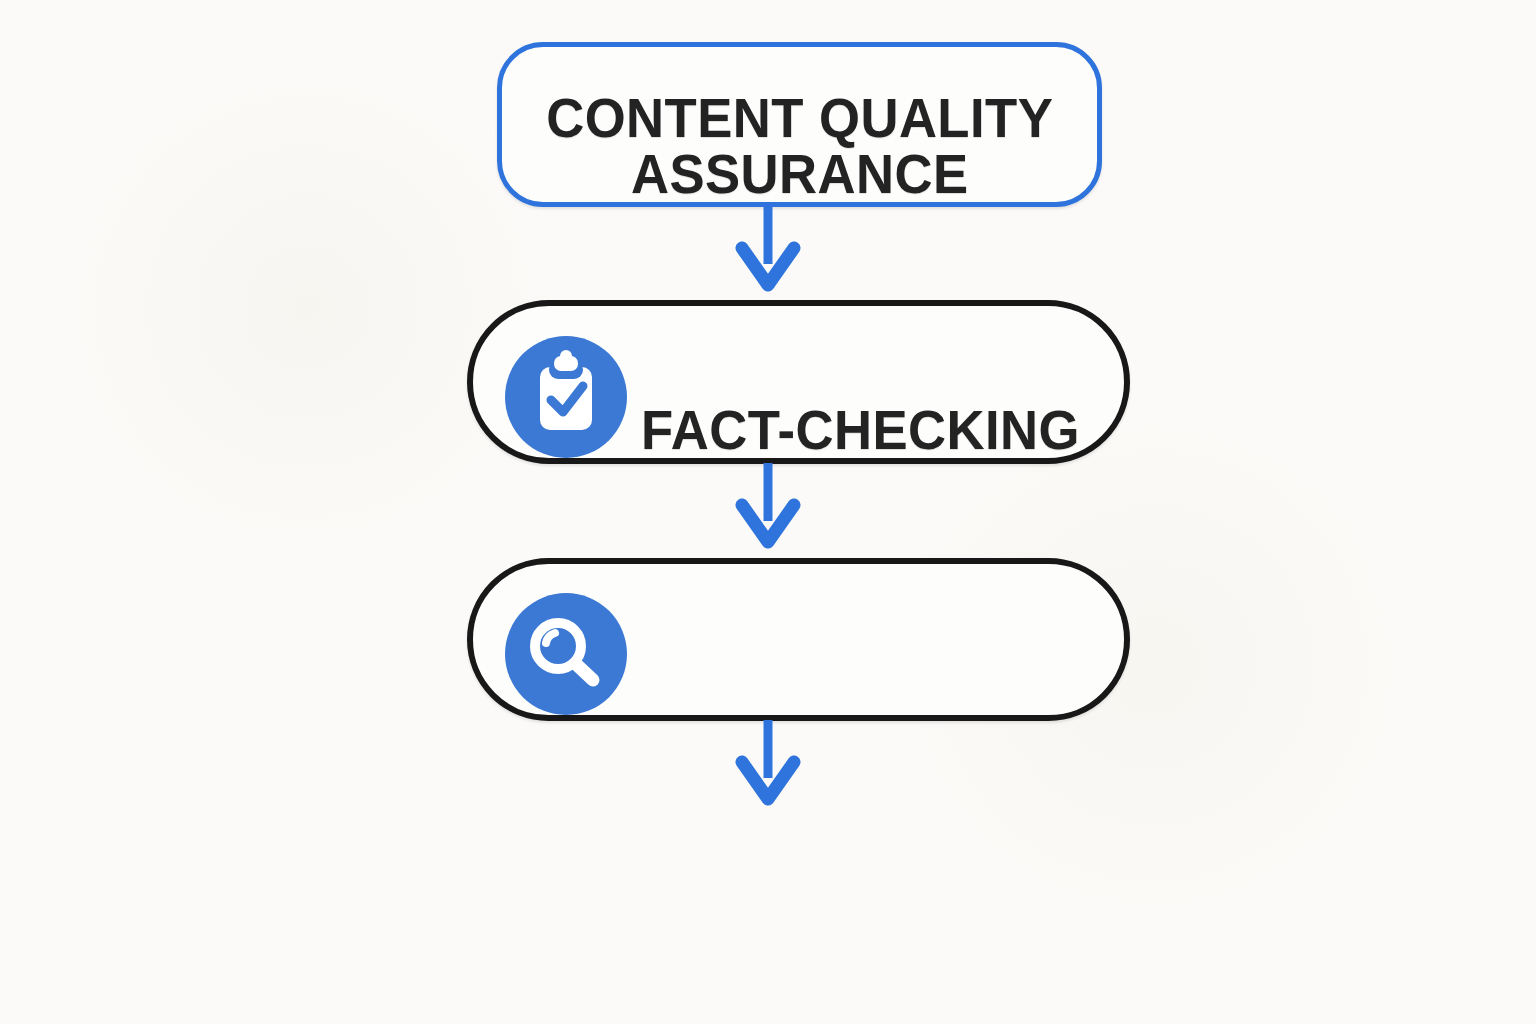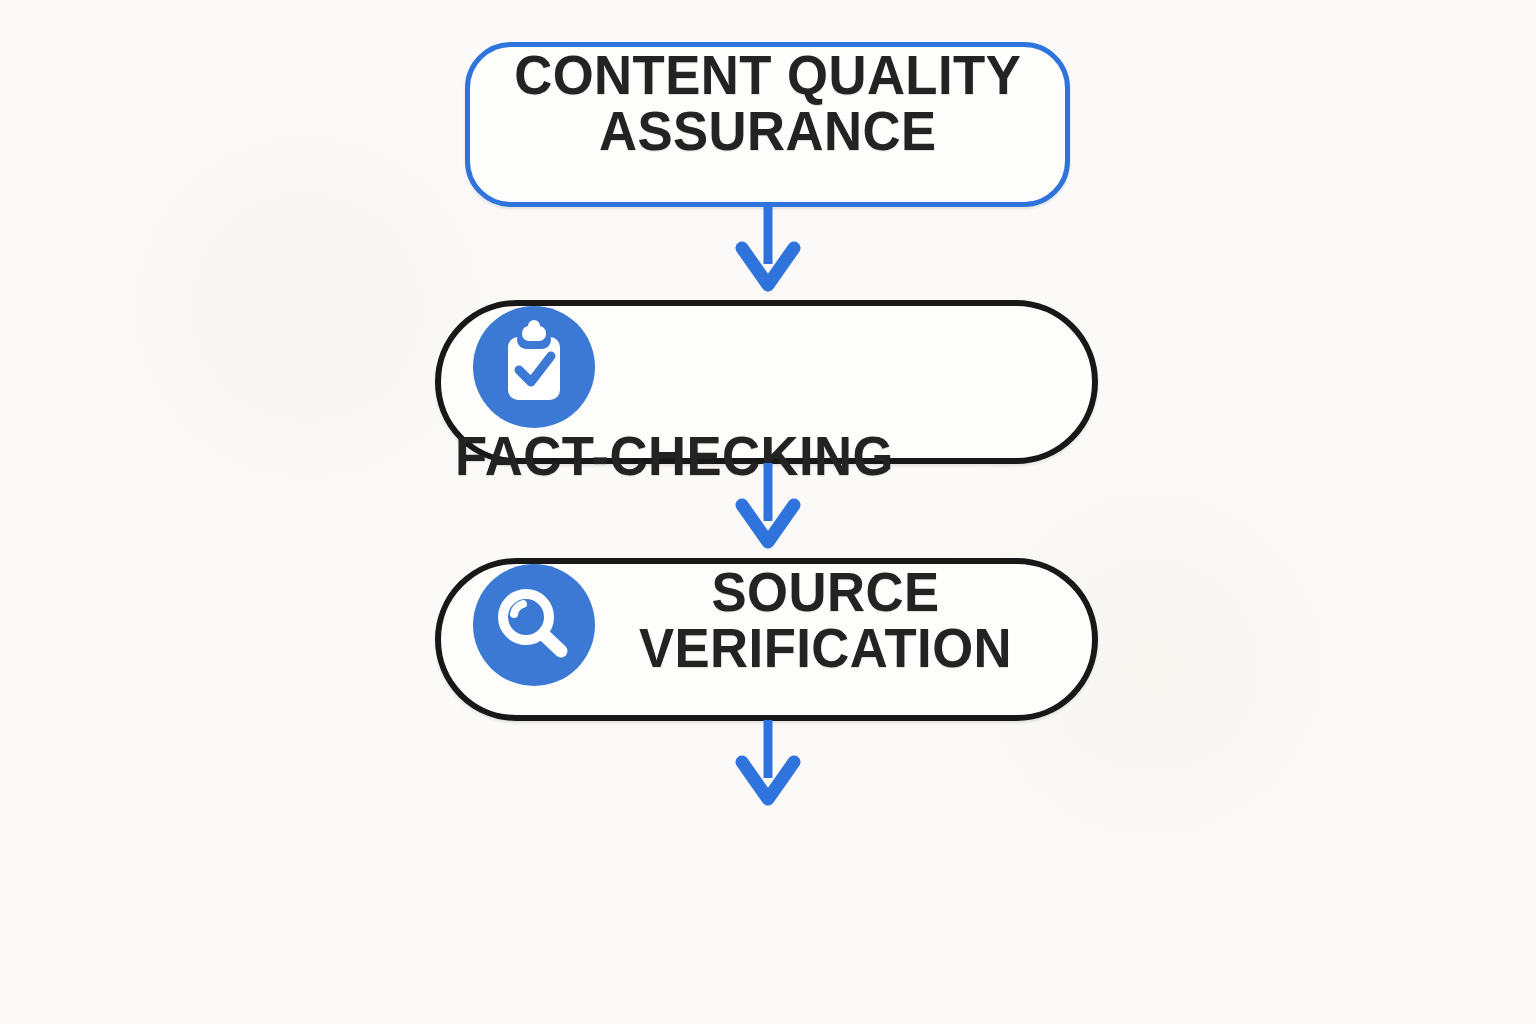--- a/index.html
+++ b/index.html
@@ -15,35 +15,36 @@
     height: 1024px;
     background:
       radial-gradient(circle at 20% 30%, rgba(240,237,228,0.35) 0%, rgba(240,237,228,0) 18%),
       radial-gradient(circle at 75% 65%, rgba(242,238,228,0.35) 0%, rgba(242,238,228,0) 20%),
       #fbfaf8;
   }
   .node {
     position: absolute;
     background: #fdfdfc;
     display: flex;
-    align-items: flex-start;
+    align-items: flex-end;
     box-shadow: 0 2px 3px rgba(0,0,0,0.10);
+    margin-left: 32px;
   }
   .node-blue {
     left: 465px; top: 42px; width: 605px; height: 165px;
     border: 5px solid #2e74dc;
     border-radius: 46px;
     justify-content: center;
   }
   .node-dark {
     left: 435px; width: 663px;
     border: 6px solid #181818;
     border-radius: 84px;
   }
-  .node-fact   { top: 300px; height: 164px; flex-direction: column; }
+  .node-fact   { top: 300px; height: 164px; }
   .node-source { top: 558px; height: 163px; }
   .node-auth   { top: 815px; height: 157px; }
 
   .label {
     font-weight: 700;
     font-size: 56px;
     line-height: 1.0;
     color: #232323;
     text-align: center;
     letter-spacing: 0.5px;
@@ -112,26 +113,20 @@
     <path d="M9 42 L35 79 L61 42" fill="none" stroke="#2e74dc" stroke-width="13" stroke-linecap="round" stroke-linejoin="round"></path>
   </svg>
 
   <div class="node node-dark node-source">
     <svg class="icon-badge" viewBox="0 0 122 122">
       <circle cx="61" cy="61" r="61" fill="#3b79d4"></circle>
       <circle cx="53" cy="53" r="23" fill="none" stroke="#ffffff" stroke-width="10"></circle>
       <line x1="71" y1="71" x2="88" y2="87" stroke="#ffffff" stroke-width="13" stroke-linecap="round"></line>
       <path d="M41 50 a 13 13 0 0 1 9 -10" fill="none" stroke="#ffffff" stroke-width="8" stroke-linecap="round"></path>
     </svg>
-    <div class="label-wrap">
-      <div class="label">
-        <span class="line">SOURCE</span>
-        <span class="line">VERIFICATION</span>
-      </div>
-    </div>
   </div>
 
   <svg class="arrow arrow-3" viewBox="0 0 70 94">
     <line x1="35" y1="0" x2="35" y2="58" stroke="#2e74dc" stroke-width="9"></line>
     <path d="M9 42 L35 79 L61 42" fill="none" stroke="#2e74dc" stroke-width="13" stroke-linecap="round" stroke-linejoin="round"></path>
   </svg>
 
 
 </div>
 

